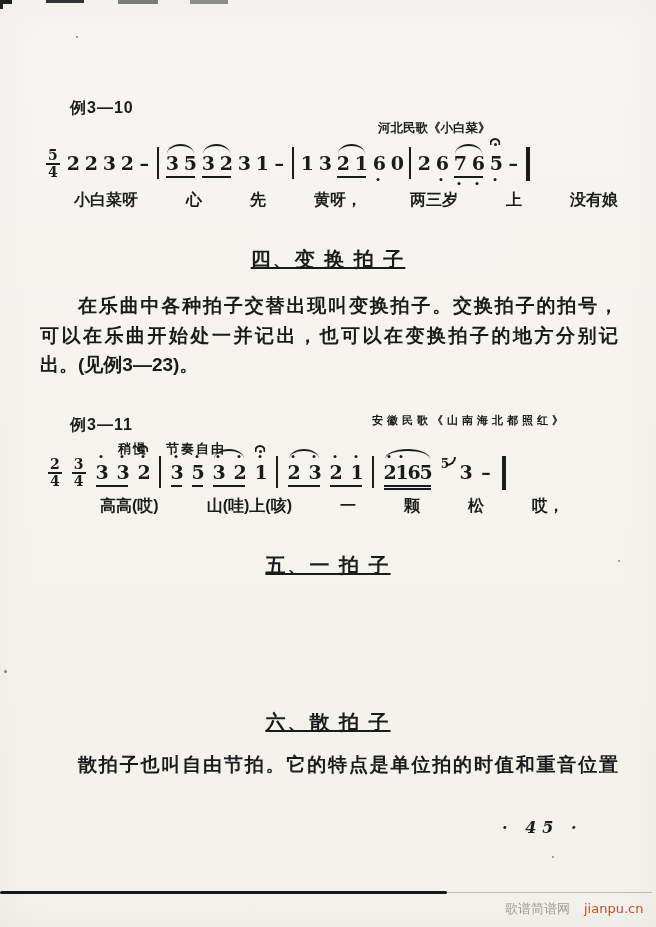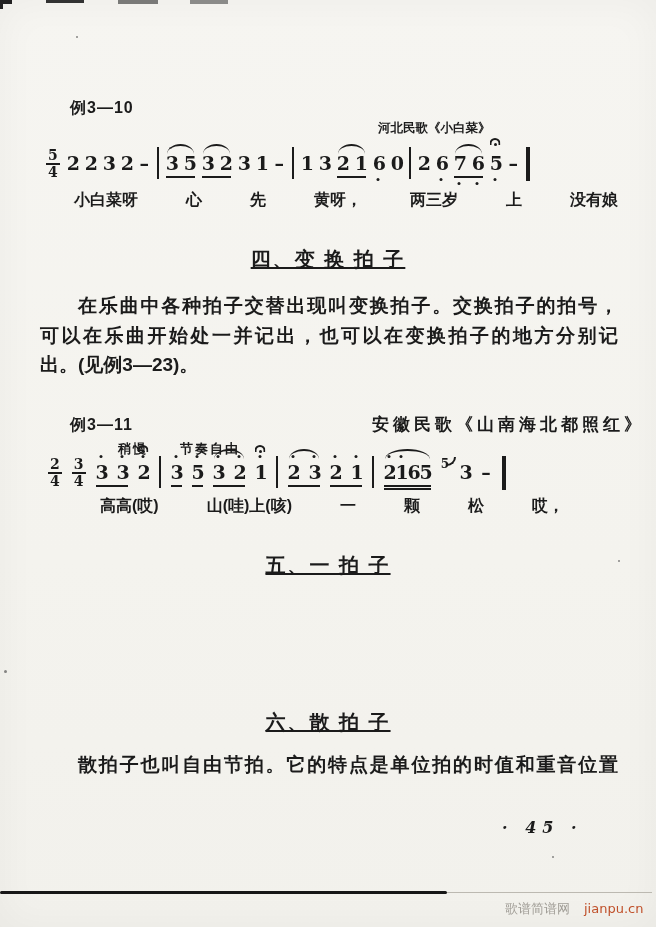--- a/index.html
+++ b/index.html
@@ -8,22 +8,22 @@
     background:linear-gradient(180deg,#f6f5f1 0%,#f4f3ee 60%,#f2f1ec 100%);
     font-family:"Liberation Sans",sans-serif;color:#1b1b1b;
     box-shadow:inset 0 0 40px rgba(0,0,0,0.04);
   }
   
   .artifact{position:absolute;background:#222;}
   .speck{position:absolute;border-radius:50%;background:#555;opacity:.7;}
   
   .ex-label{position:absolute;font-weight:700;font-size:16px;letter-spacing:1px;}
   .credit{position:absolute;font-weight:700;font-size:12.5px;}
-  .credit.c2{letter-spacing:4px;font-size:17px;}
-  .tempo{position:absolute;display:flex;gap:32px;font-weight:700;font-size:13px;letter-spacing:2px;}
+  .credit.c2{letter-spacing:4px;font-size:11px;}
+  .tempo{position:absolute;display:flex;gap:18px;font-weight:700;font-size:13px;letter-spacing:2px;}
   
   .mrow{position:absolute;display:flex;align-items:flex-start;}
   .mrow.r1{gap:7px;}
   .mrow.r2{gap:10px;}
   .ts{display:inline-flex;flex-direction:column;align-items:center;margin-top:-4px;
       font-family:"DejaVu Serif",serif;font-weight:700;font-size:14px;line-height:13px;}
   .ts .tsn{border-bottom:2px solid #1b1b1b;padding:0 2px 1px;}
   .ts .tsd{padding-top:1px;}
   .group{position:relative;display:inline-flex;}
   .r1 .group{gap:7px;} .r2 .group{gap:10px;}

